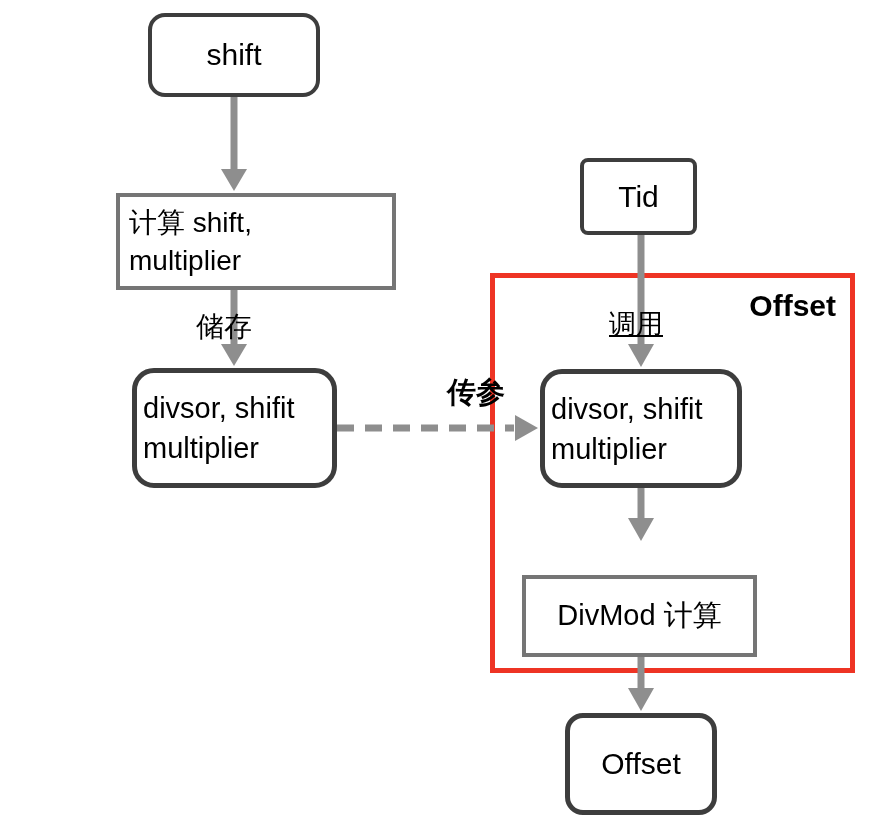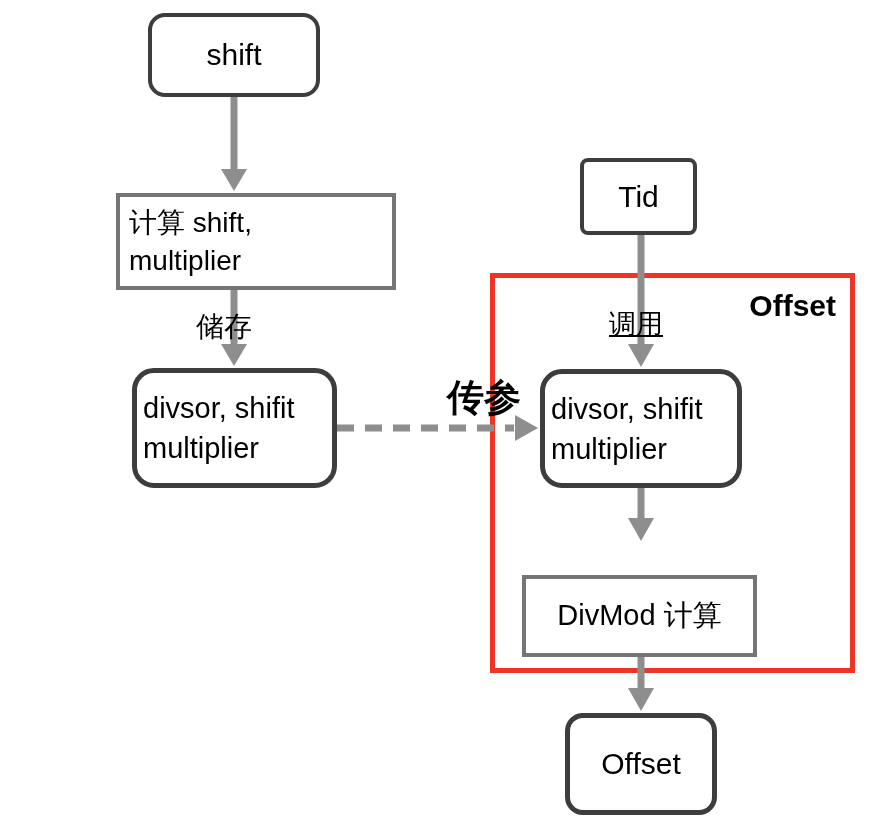--- a/index.html
+++ b/index.html
@@ -43,21 +43,21 @@
   .node-host-params{left:132px;top:368px;width:205px;height:120px;border-radius:22px;font-size:29px;line-height:40px;padding-left:6px;}
   .node-tid{left:580px;top:158px;width:117px;height:77px;border-radius:8px;font-size:30px;border-width:4px;}
   .node-device-params{left:540px;top:369px;width:202px;height:119px;border-radius:22px;font-size:29px;line-height:40px;padding-left:6px;}
   .node-divmod{left:522px;top:543px;width:235px;height:82px;font-size:29px;margin-top:32px;}
   .node-offset{left:565px;top:713px;width:152px;height:102px;border-radius:18px;font-size:30px;}
 
   
   .edge-label{position:absolute;z-index:4;color:var(--text);white-space:nowrap;margin-left:48px;}
   .edge-label-store{left:148px;top:308px;font-size:28px;}
   .edge-label-invoke{left:561px;top:306px;font-size:27px;text-decoration:underline;}
-  .edge-label-pass{left:399px;top:373px;font-size:37px;font-weight:bold;}
+  .edge-label-pass{left:399px;top:373px;font-size:29px;font-weight:bold;}
 </style>
 </head>
 <body>
 
 <div class="canvas">
 
 
   <div class="container-box container-device">
     <div class="container-label label-device">Offset</div>
   </div>

